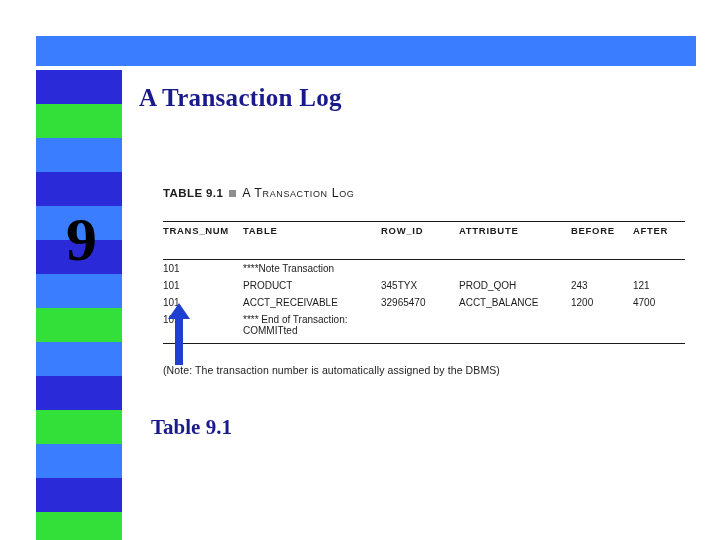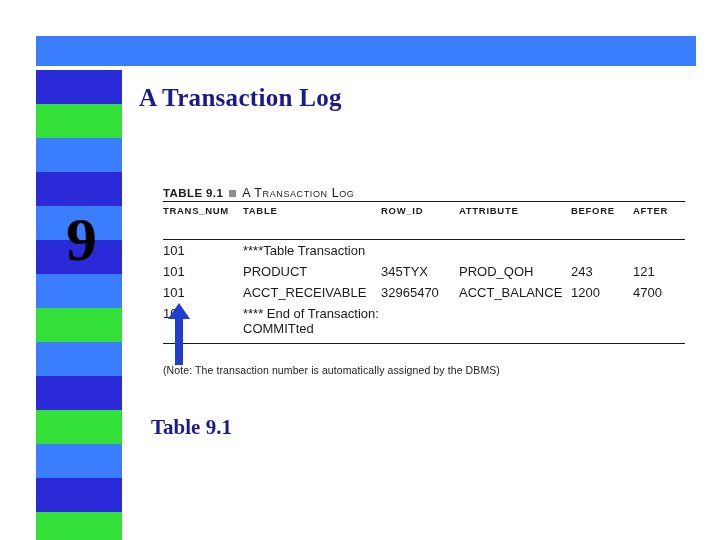--- a/index.html
+++ b/index.html
@@ -81,21 +81,21 @@
     left: 163px; top: 186px;
     width: 522px;
     font-family: "Liberation Sans", sans-serif;
     color: #1b1b1b;
   }
   #figure-caption {
     font-size: 11.5px;
     letter-spacing: 0.4px;
     color: #1b1b1b;
     white-space: nowrap;
-    margin-bottom: 1px;
+    margin-bottom: 21px;
   }
   #figure-caption .cap-label {
     font-weight: bold;
   }
   #figure-caption .cap-sq {
     display: inline-block;
     width: 7px; height: 7px;
     background: #8e8e8e;
     margin: 0 6px 0 6px;
     vertical-align: middle;
@@ -116,21 +116,21 @@
     font-weight: bold;
     letter-spacing: 0.7px;
     color: #1b1b1b;
     text-align: left;
     padding: 3px 0 23px 0;
     border-bottom: 1.6px solid #1b1b1b;
     border-top: 1.6px solid #1b1b1b;
     white-space: nowrap;
   }
   table.log tbody td {
-    font-size: 13px;
+    font-size: 10px;
     color: #1b1b1b;
     padding: 3px 0 3px 0;
     vertical-align: top;
     white-space: pre-line;
   }
   table.log tbody tr.last td {
     border-bottom: 1.6px solid #1b1b1b;
     padding-bottom: 7px;
   }
   .c-trans { width: 80px; padding-left: 3px; }
@@ -211,21 +211,21 @@
           <th class="c-table">TABLE</th>
           <th class="c-row">ROW_ID</th>
           <th class="c-attr">ATTRIBUTE</th>
           <th class="c-before">BEFORE</th>
           <th class="c-after">AFTER</th>
         </tr>
       </thead>
       <tbody>
         <tr>
           <td class="c-trans">101</td>
-          <td class="c-table">****Table Transaction</td>
+          <td class="c-table">****Note Transaction</td>
           <td class="c-row"></td>
           <td class="c-attr"></td>
           <td class="c-before"></td>
           <td class="c-after"></td>
         </tr>
         <tr>
           <td class="c-trans">101</td>
           <td class="c-table">PRODUCT</td>
           <td class="c-row">345TYX</td>
           <td class="c-attr">PROD_QOH</td>

